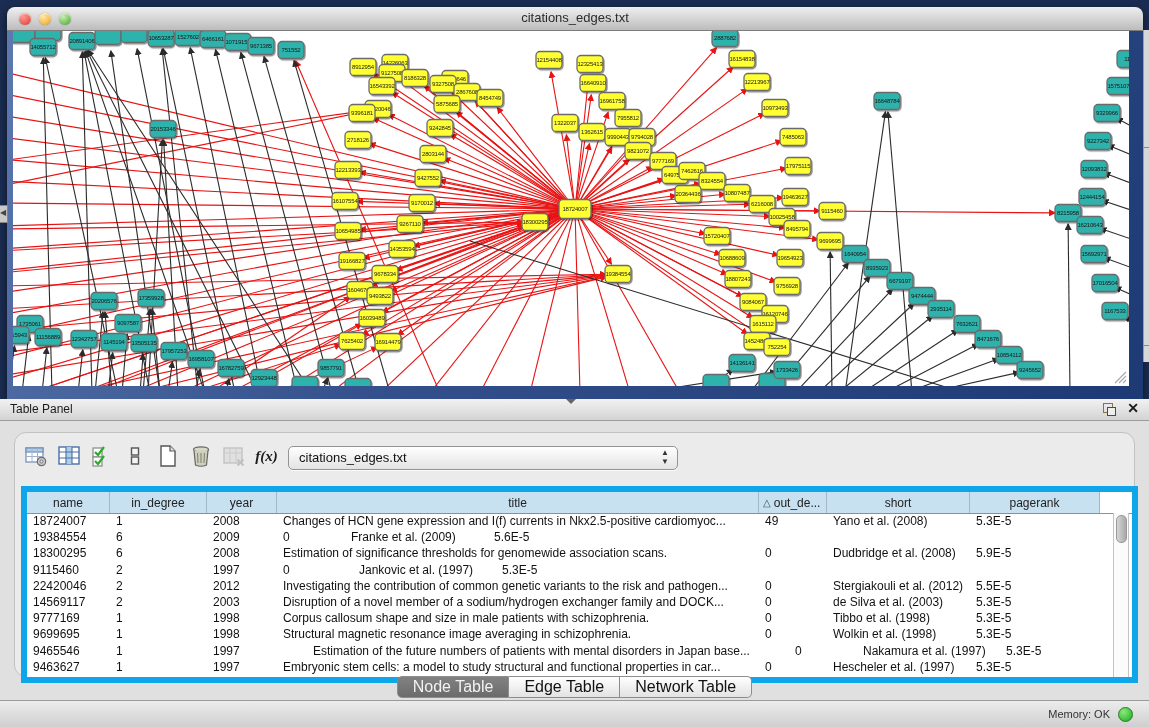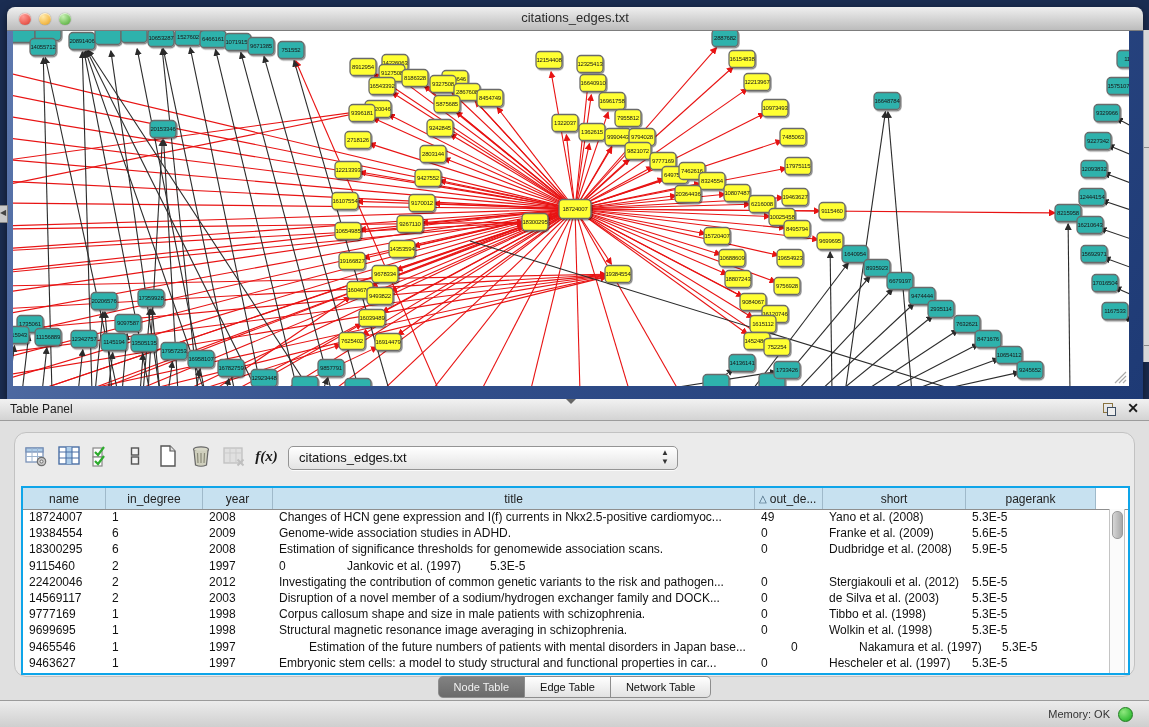--- a/index.html
+++ b/index.html
@@ -31,32 +31,32 @@
   .float-btn .sq2{position:absolute;right:1px;bottom:1px;width:7px;height:7px;border:1.5px solid #3d4e63;background:#eee;}
   .close-btn{position:absolute;right:10px;top:1px;font-size:14px;font-weight:bold;color:#1a1a1a;cursor:default;}
   .panel-body{position:absolute;left:14px;right:14px;top:33px;height:243px;background:#ebebeb;border:1px solid #c2c2c2;border-radius:12px;}
   .toolbar{position:absolute;left:4px;top:6px;height:34px;display:flex;align-items:center;}
   .tb-btn{width:33px;height:30px;display:flex;align-items:center;justify-content:center;}
   .tb-btn.disabled{opacity:.45;}
   .fx{font-family:"Liberation Serif",serif;font-style:italic;font-weight:bold;font-size:15px;color:#1a1a1a;}
   .table-select{position:absolute;left:273px;top:13px;width:388px;height:22px;border:1px solid #949494;border-radius:5px;background:linear-gradient(#ffffff,#e3e3e3);box-shadow:0 1px 0 rgba(255,255,255,.8);font-size:13px;color:#111;line-height:21px;}
   .table-select .val{position:absolute;left:10px;top:0;}
   .table-select .arrows{position:absolute;right:8px;top:1px;font-size:8px;line-height:9px;color:#333;text-align:center;}
-  .table-wrap{position:absolute;left:6px;top:53px;width:1105px;height:185px;background:#fff;border:2px solid #0ea5e9;}
+  .table-wrap{position:absolute;left:6px;top:53px;width:1105px;height:185px;background:#fff;border:6px solid #0ea5e9;}
   .thead{height:21px;display:flex;background:#fff;border-bottom:1px solid #8f8f8f;}
   .th{box-sizing:border-box;height:21px;background:#c7e1f0;border-right:1px solid #9fb9ca;display:flex;align-items:center;justify-content:center;font-size:12px;color:#222;overflow:hidden;white-space:nowrap;}
   .th.sorted{justify-content:flex-start;padding-left:4px;}
   .th .tri{color:#35566f;font-size:10px;margin-right:3px;}
   .tbody{position:absolute;left:0;top:21px;right:0;bottom:0;overflow:hidden;}
   .tr{display:flex;height:16.2px;}
   .td{box-sizing:border-box;padding-left:6px;font-size:12px;line-height:16.2px;color:#111;white-space:nowrap;overflow:hidden;}
   .vscroll{position:absolute;right:3px;top:21px;bottom:0;width:14px;background:#fbfbfb;border-left:1px solid #c4c4c4;border-right:1px solid #c4c4c4;}
   .vthumb{margin:2px auto 0 auto;width:9px;height:26px;border-radius:5px;background:linear-gradient(90deg,#d6d6d6,#a8a8a8);border:1px solid #9a9a9a;}
   .tabs-bar{position:absolute;left:0;right:0;top:277px;display:flex;justify-content:center;}
-  .seg{height:20px;line-height:20px;font-size:11px;padding:0 15px;background:linear-gradient(#ffffff,#e2e2e2);border:1px solid #8d8d8d;border-left:none;color:#111;}
+  .seg{height:20px;line-height:20px;font-size:16px;padding:0 15px;background:linear-gradient(#ffffff,#e2e2e2);border:1px solid #8d8d8d;border-left:none;color:#111;}
   .seg.first{border-left:1px solid #8d8d8d;border-radius:5px 0 0 5px;}
   .seg.last{border-radius:0 5px 5px 0;}
   .seg.selected{background:linear-gradient(#828282,#6b6b6b);color:#f2f2f2;}
   .status-bar{position:absolute;left:0;right:0;bottom:0;height:26px;background:linear-gradient(#ececec,#cfcfcf);border-top:1px solid #9b9b9b;display:flex;align-items:center;justify-content:flex-end;}
   .memory-label{font-size:11px;color:#333;margin-right:8px;}
   .memory-dot{width:13px;height:13px;border-radius:50%;background:radial-gradient(circle at 35% 30%,#8fe87f,#3ec23e 65%,#259a25);border:1px solid #1f7d1f;margin-right:16px;}
 </style>
 </head>
 <body>
 
@@ -876,40 +876,39 @@
               <div class="td" style="width: 70px;">2008</div>
               <div class="td" style="width: 482px;">Changes of HCN gene expression and I(f) currents in Nkx2.5-positive cardiomyoc...</div>
               <div class="td" style="width: 68px;">49</div>
               <div class="td" style="width: 143px;">Yano et al. (2008)</div>
               <div class="td" style="width: 130px;">5.3E-5</div>
             </div>
             <div class="tr">
               <div class="td" style="width: 83px;">19384554</div>
               <div class="td" style="width: 97px;">6</div>
               <div class="td" style="width: 70px;">2009</div>
-              <div class="td" style="width: 482px;">Genome-wide association studies in ADHD.</div>
               <div class="td" style="width: 68px;">0</div>
               <div class="td" style="width: 143px;">Franke et al. (2009)</div>
               <div class="td" style="width: 130px;">5.6E-5</div>
             </div>
             <div class="tr">
               <div class="td" style="width: 83px;">18300295</div>
               <div class="td" style="width: 97px;">6</div>
               <div class="td" style="width: 70px;">2008</div>
               <div class="td" style="width: 482px;">Estimation of significance thresholds for genomewide association scans.</div>
               <div class="td" style="width: 68px;">0</div>
               <div class="td" style="width: 143px;">Dudbridge et al. (2008)</div>
               <div class="td" style="width: 130px;">5.9E-5</div>
             </div>
             <div class="tr">
               <div class="td" style="width: 83px;">9115460</div>
               <div class="td" style="width: 97px;">2</div>
               <div class="td" style="width: 70px;">1997</div>
               <div class="td" style="width: 68px;">0</div>
-              <div class="td" style="width: 143px;">Jankovic et al. (1997)</div>
+              <div class="td" style="width: 143px; margin-left: 8px;">Jankovic et al. (1997)</div>
               <div class="td" style="width: 130px;">5.3E-5</div>
             </div>
             <div class="tr">
               <div class="td" style="width: 83px;">22420046</div>
               <div class="td" style="width: 97px;">2</div>
               <div class="td" style="width: 70px;">2012</div>
               <div class="td" style="width: 482px;">Investigating the contribution of common genetic variants to the risk and pathogen...</div>
               <div class="td" style="width: 68px;">0</div>
               <div class="td" style="width: 143px;">Stergiakouli et al. (2012)</div>
               <div class="td" style="width: 130px;">5.5E-5</div>

